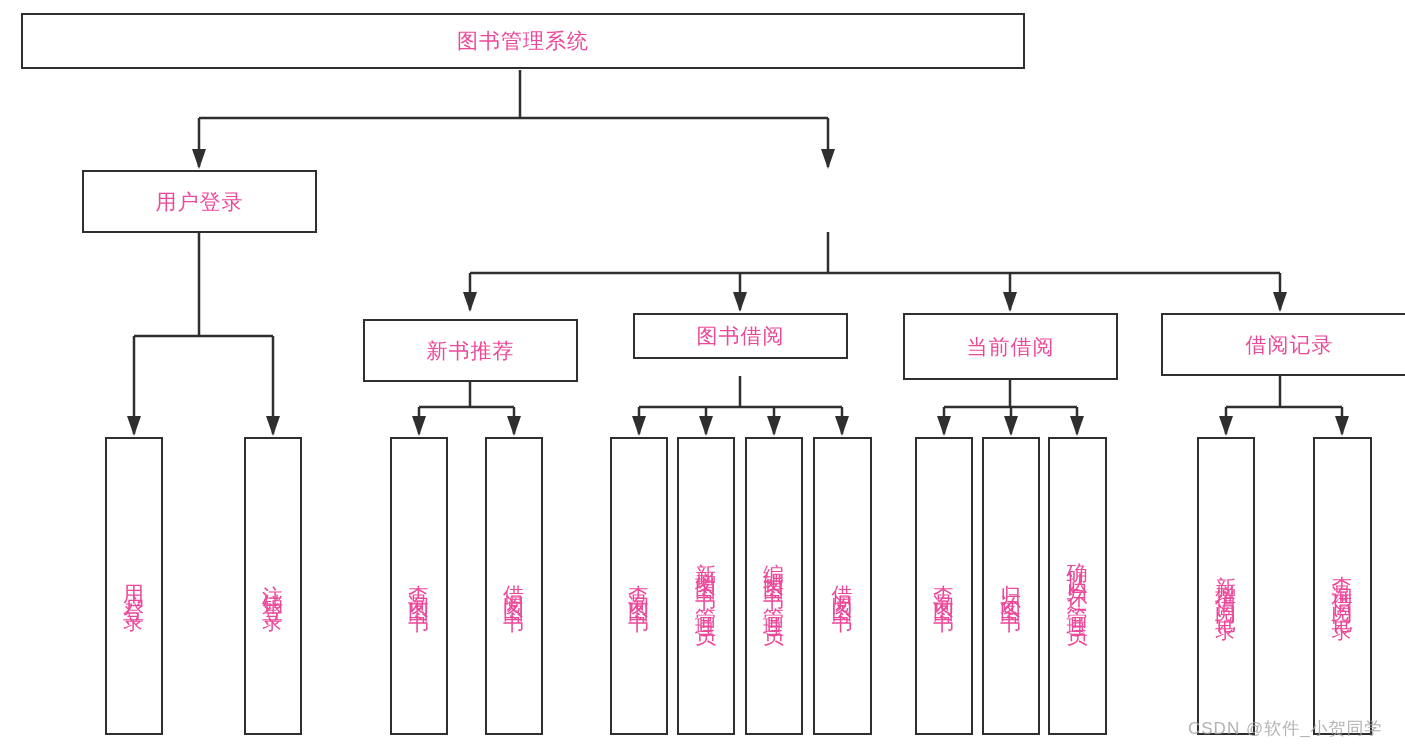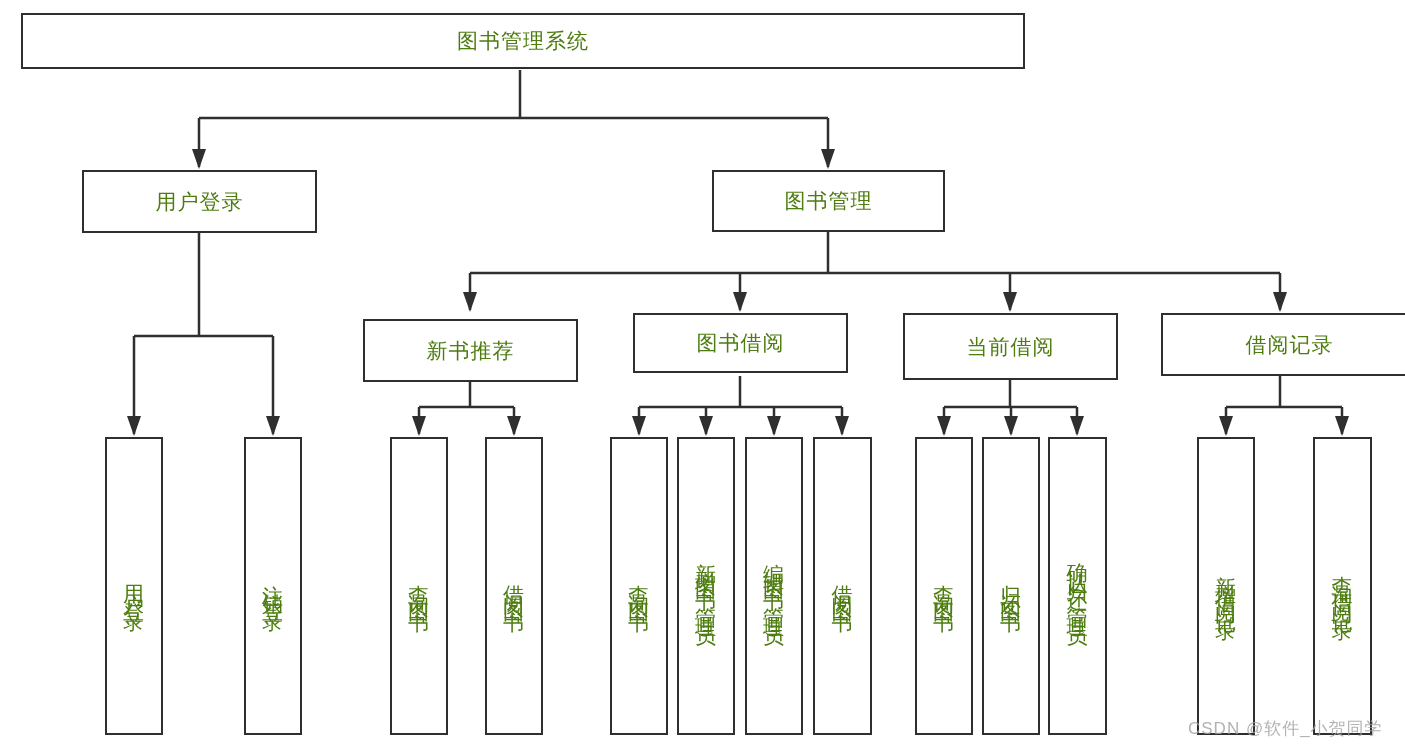--- a/index.html
+++ b/index.html
@@ -4,21 +4,21 @@
 <style>
   html,body{margin:0;padding:0;background:#ffffff;}
   .canvas{
     position:relative;width:1405px;height:747px;background:#ffffff;overflow:hidden;
     font-family:"Liberation Sans","DejaVu Sans",sans-serif;
   }
   .wires{position:absolute;left:0;top:0;pointer-events:none;}
   .box{
     position:absolute;box-sizing:border-box;background:#ffffff;
     border:2.5px solid #2f2f2f;display:flex;align-items:center;justify-content:center;
-    color:#4d7c0f;z-index:2;
+    color:#ec4899;z-index:2;
   }
   .hbox{font-size:21px;letter-spacing:1px;}
   .vtext{
     writing-mode:vertical-rl;text-orientation:mixed;
     font-size:21px;line-height:1;letter-spacing:9px;
   }
   .watermark{
     position:absolute;left:1188px;top:717px;z-index:3;
     font-size:17px;color:#a5a5a5;opacity:.85;letter-spacing:1px;white-space:nowrap;
   }
@@ -92,28 +92,25 @@
     </g>
   </svg>
 
   <div class="box hbox" style="left:21px;top:13px;width:1004px;height:56px">
     <span>图书管理系统</span>
   </div>
 
   <div class="box hbox" style="left:82px;top:170px;width:235px;height:63px">
     <span>用户登录</span>
   </div>
-  <div class="box hbox" style="left:712px;top:170px;width:233px;height:62px">
-    <span>图书管理</span>
-  </div>
 
   <div class="box hbox" style="left:363px;top:319px;width:215px;height:63px">
     <span>新书推荐</span>
   </div>
-  <div class="box hbox" style="left:633px;top:313px;width:215px;height:60px">
+  <div class="box hbox" style="left:633px;top:313px;width:215px;height:46px">
     <span>图书借阅</span>
   </div>
   <div class="box hbox" style="left:903px;top:313px;width:215px;height:67px">
     <span>当前借阅</span>
   </div>
   <div class="box hbox" style="left:1161px;top:313px;width:257px;height:63px">
     <span>借阅记录</span>
   </div>
 
   <div class="box" style="left:105px;top:437px;width:58px;height:298px">

